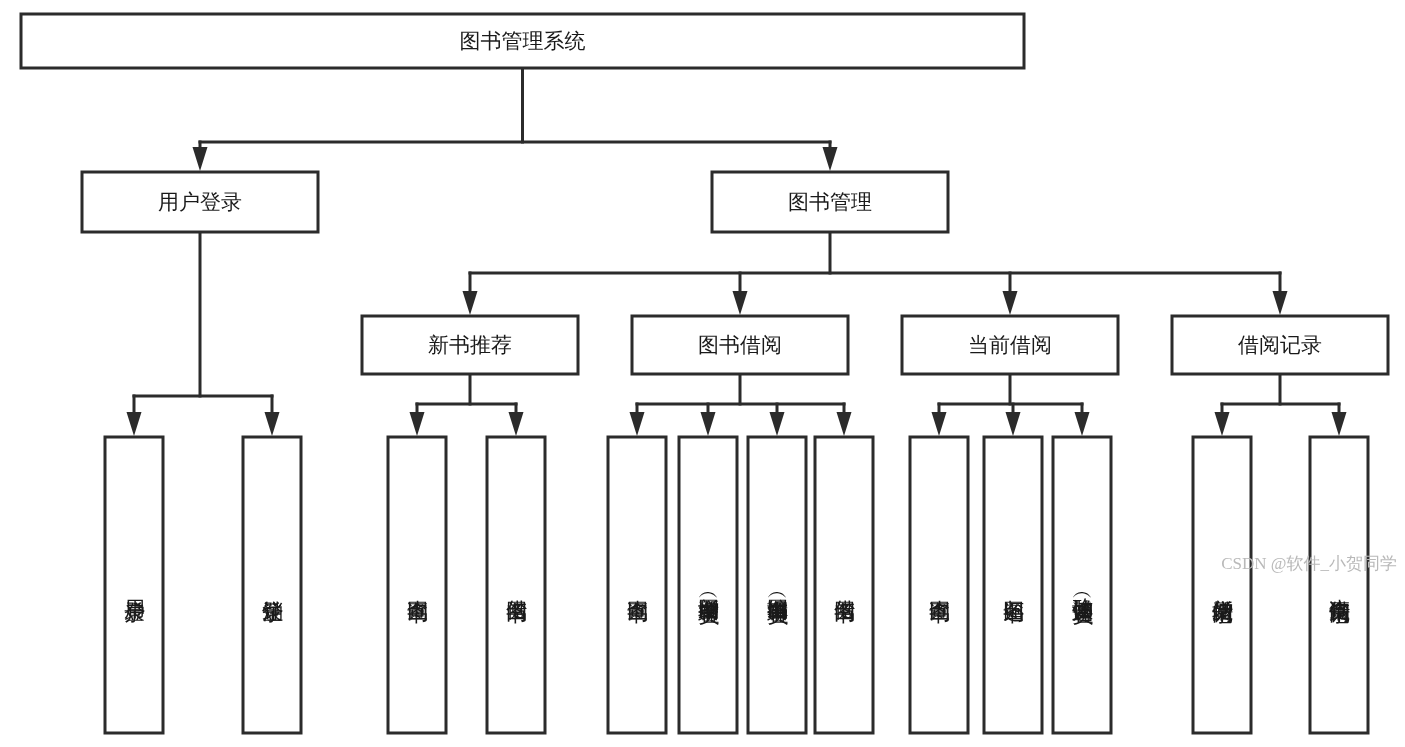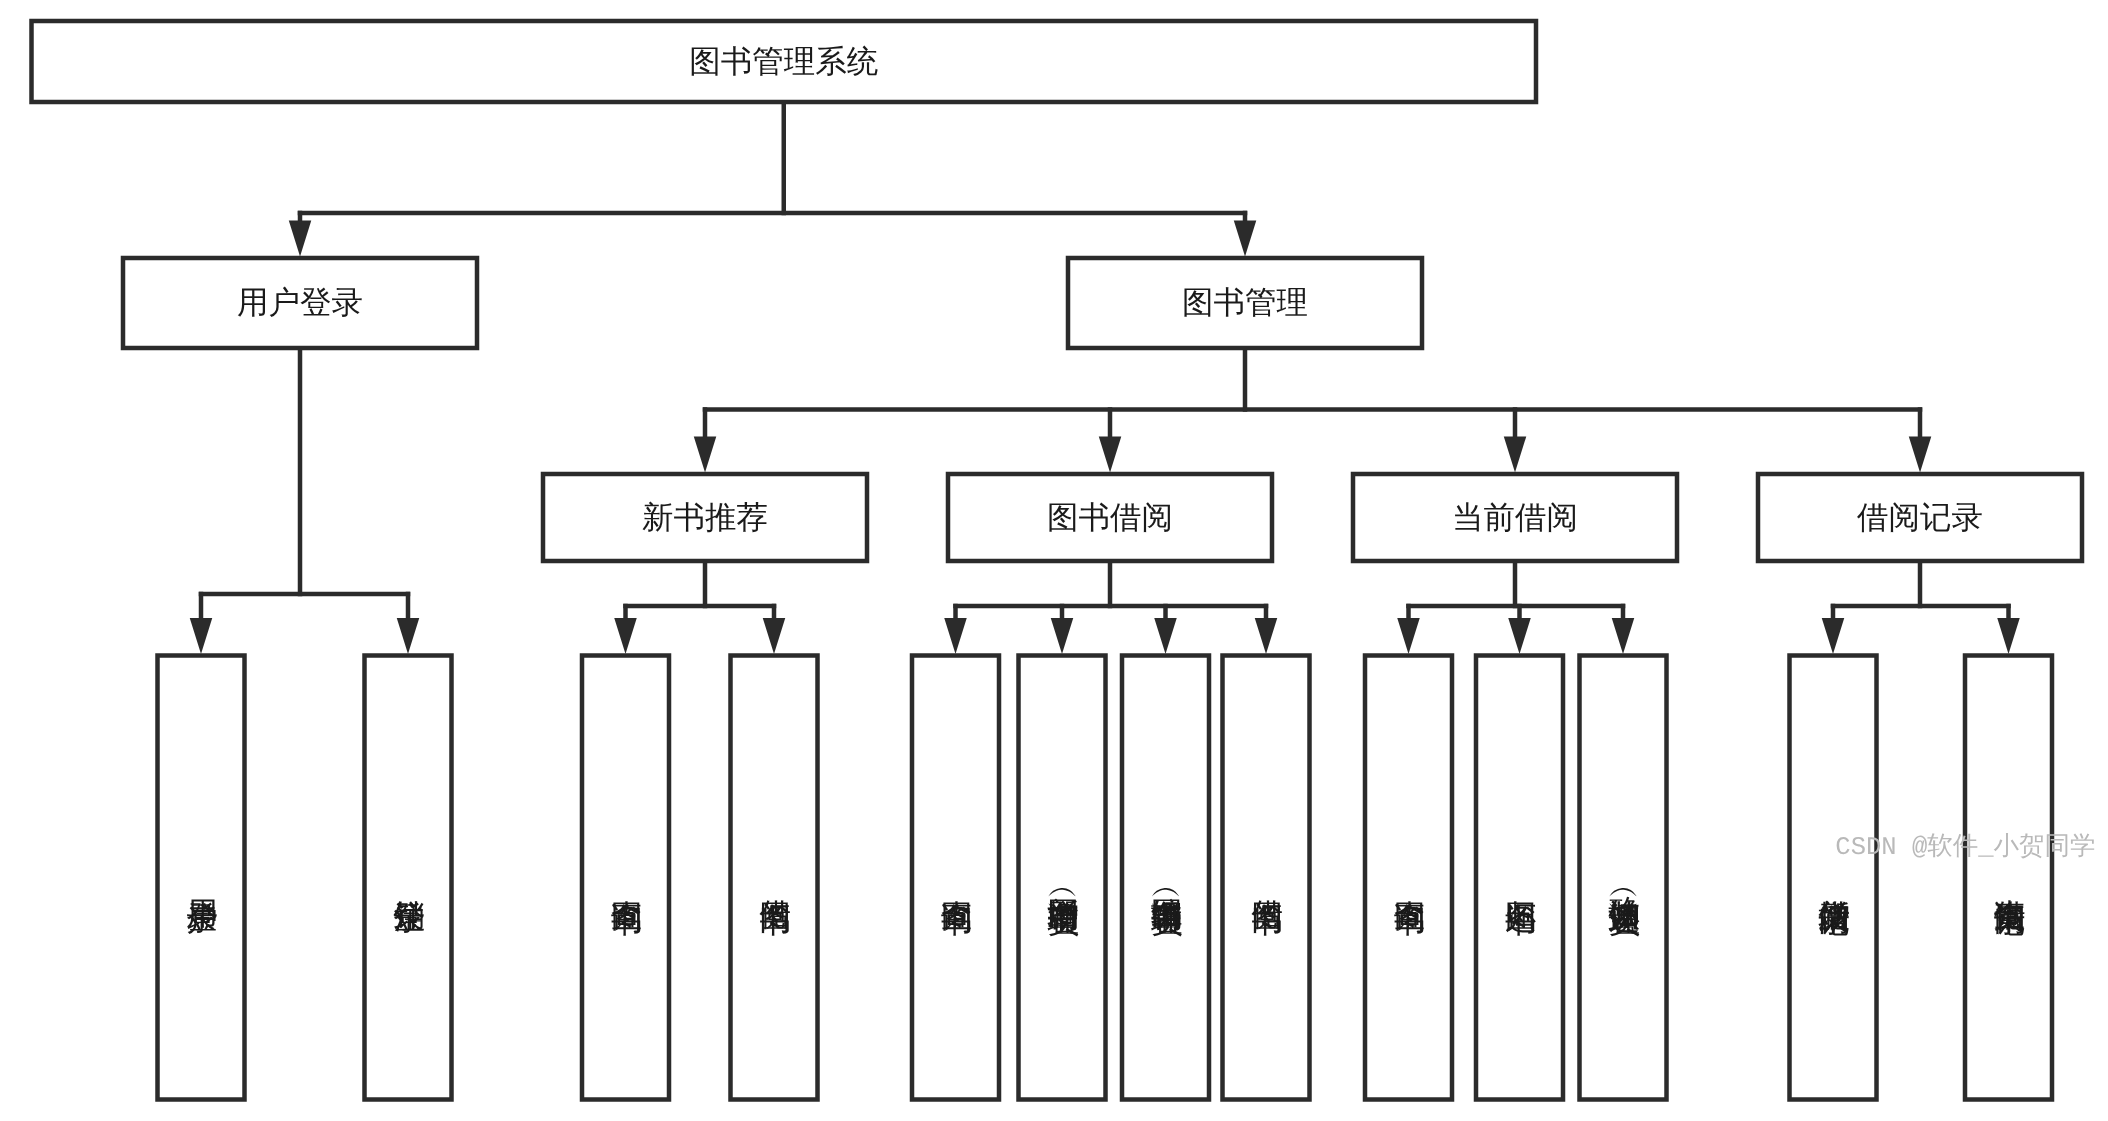--- a/index.html
+++ b/index.html
@@ -61,21 +61,21 @@
     color: #1a1a1a;
     letter-spacing: 1px;
     white-space: nowrap;
     pointer-events: none;
     text-align: center;
   }
   .watermark {
     position: absolute;
     right: 8px;
     bottom: 4px;
-    font-family: Liberation Mono, monospace;
+    font-family: Liberation Serif, serif;
     font-size: 17px;
     color: #b9b9b9;
     white-space: nowrap;
     user-select: none;
   }
 </style>
 </head>
 <body>
 
 <div id="diagram-root">

